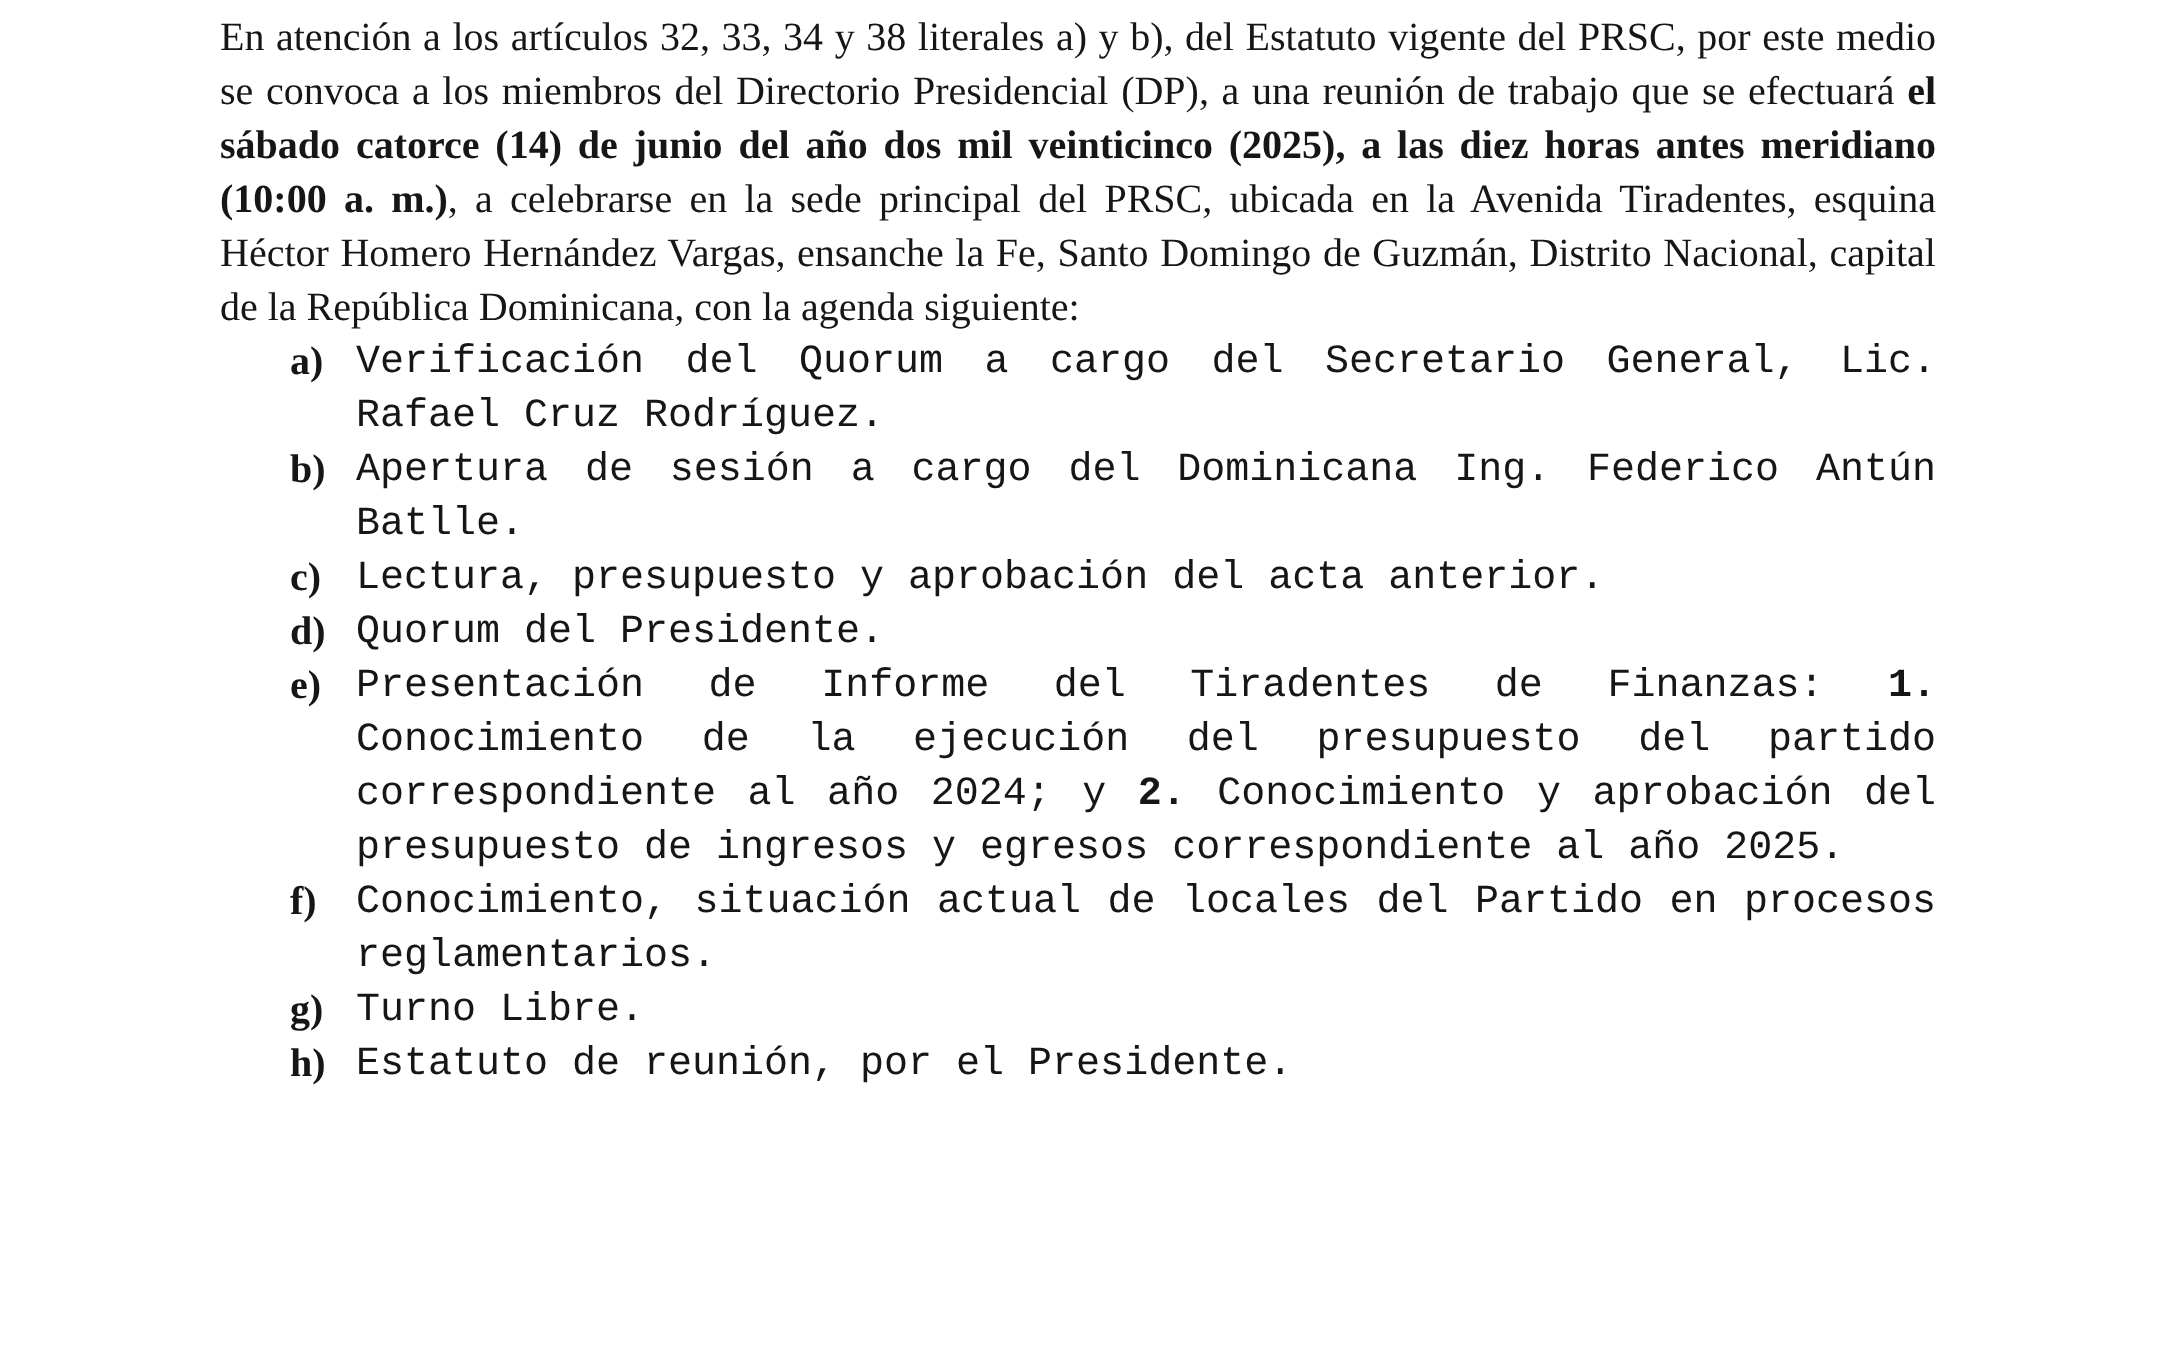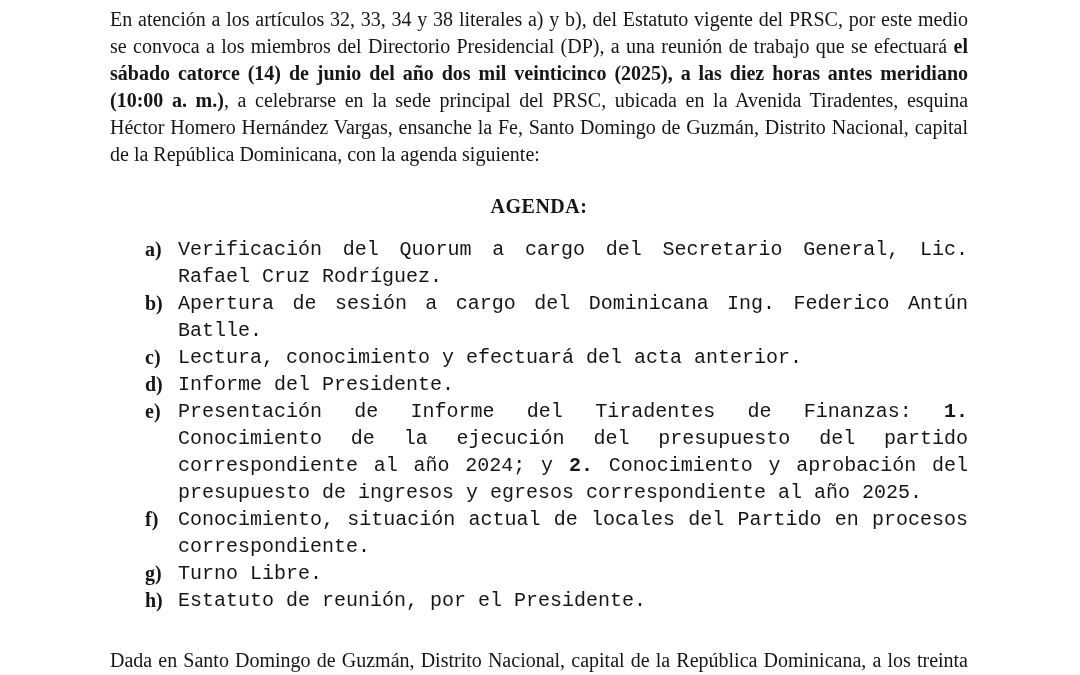--- a/index.html
+++ b/index.html
@@ -57,49 +57,47 @@
   }
   .closing {
     margin-top: 33px;
   }
 </style>
 </head>
 <body style="color: rgb(22, 22, 22); background: rgb(255, 255, 255);">
 
 <div class="page">
   <p class="para intro"><span>En atención a los artículos 32, 33, 34 y 38 literales a) y b), del Estatuto vigente del PRSC, por este medio se convoca a los miembros del Directorio Presidencial (DP), a una reunión de trabajo que se efectuará </span><span class="b">el sábado catorce (14) de junio del año dos mil veinticinco (2025), a las diez horas antes meridiano (10:00 a. m.)</span><span>, a celebrarse en la sede principal del PRSC, ubicada en la Avenida Tiradentes, esquina Héctor Homero Hernández Vargas, ensanche la Fe, Santo Domingo de Guzmán, Distrito Nacional, capital de la República Dominicana, con la agenda siguiente:</span></p>
-  <h1 class="agenda-title">AGENDA:</h1>
   <div class="agenda-list">
       <div class="agenda-item">
         <span class="marker">a)</span>
         <div class="item-body"><span>Verificación del Quorum a cargo del Secretario General, Lic. Rafael Cruz Rodríguez.</span></div>
       </div>
       <div class="agenda-item">
         <span class="marker">b)</span>
         <div class="item-body"><span>Apertura de sesión a cargo del Dominicana Ing. Federico Antún Batlle.</span></div>
       </div>
       <div class="agenda-item">
         <span class="marker">c)</span>
-        <div class="item-body"><span>Lectura, conocimiento y efectuará del acta anterior.</span></div>
+        <div class="item-body"><span>Lectura, presupuesto y aprobación del acta anterior.</span></div>
       </div>
       <div class="agenda-item">
         <span class="marker">d)</span>
-        <div class="item-body"><span>Informe del Presidente.</span></div>
+        <div class="item-body"><span>Quorum del Presidente.</span></div>
       </div>
       <div class="agenda-item">
         <span class="marker">e)</span>
         <div class="item-body"><span>Presentación de Informe del Tiradentes de Finanzas: </span><span class="b">1.</span><span> Conocimiento de la ejecución del presupuesto del partido correspondiente al año 2024; y </span><span class="b">2.</span><span> Conocimiento y aprobación del presupuesto de ingresos y egresos correspondiente al año 2025.</span></div>
       </div>
       <div class="agenda-item">
         <span class="marker">f)</span>
-        <div class="item-body"><span>Conocimiento, situación actual de locales del Partido en procesos correspondiente.</span></div>
+        <div class="item-body"><span>Conocimiento, situación actual de locales del Partido en procesos reglamentarios.</span></div>
       </div>
       <div class="agenda-item">
         <span class="marker">g)</span>
         <div class="item-body"><span>Turno Libre.</span></div>
       </div>
       <div class="agenda-item">
         <span class="marker">h)</span>
         <div class="item-body"><span>Estatuto de reunión, por el Presidente.</span></div>
       </div>
     </div>
-  <p class="para closing"><span>Dada en Santo Domingo de Guzmán, Distrito Nacional, capital de la República Dominicana, a los treinta (30) días del mes de mayo del año dos mil veinticinco (2025).-</span></p>
 </div>
 
 </body></html>

